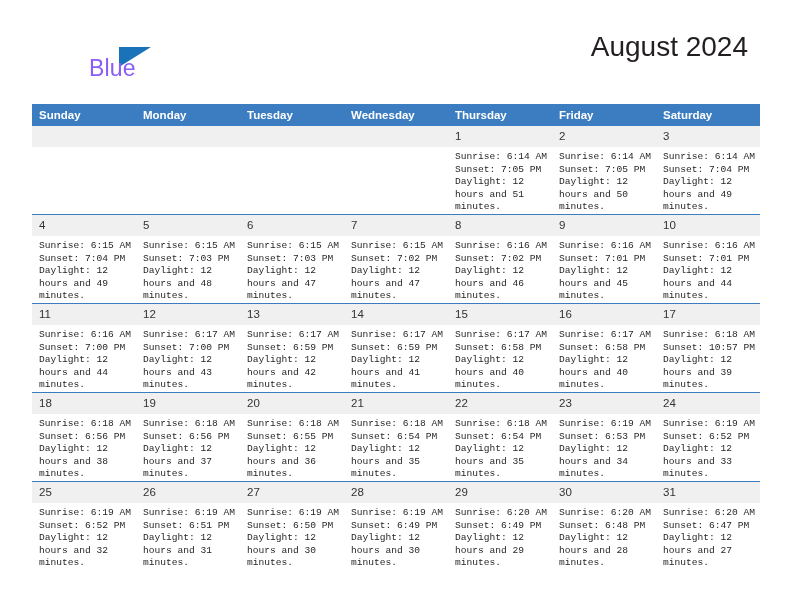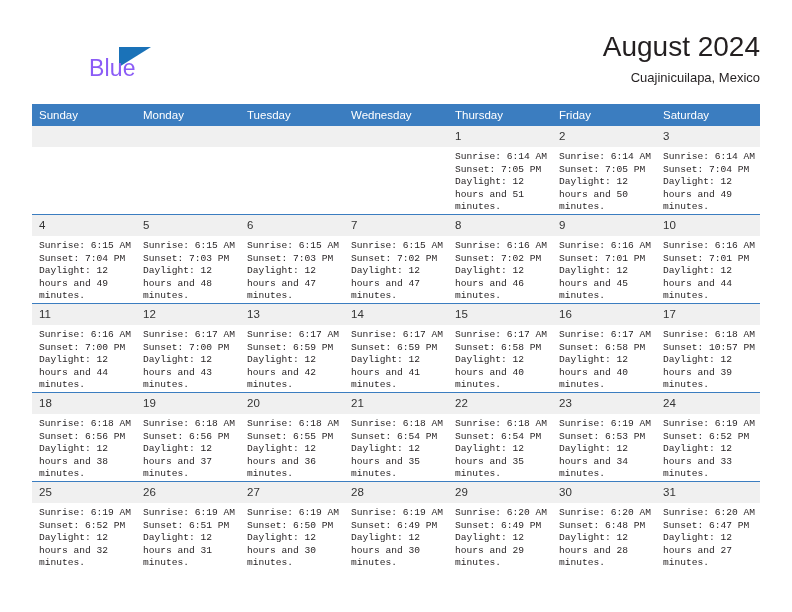--- a/index.html
+++ b/index.html
@@ -59,21 +59,21 @@
     left: 87px;
     top: 13px;
     width: 0;
     height: 0;
     border-left: 32px solid #1a72b8;
     border-bottom: 20px solid transparent;
   }
 
   .titleblock {
     position: absolute;
-    right: 0;
+    right: 12px;
     top: 0;
     text-align: right;
   }
   .cal-title {
     font-size: 28px;
     font-weight: normal;
     color: #231f20;
     line-height: 34px;
     white-space: nowrap;
   }
@@ -94,21 +94,21 @@
   }
   table.cal {
     border-collapse: collapse;
     table-layout: fixed;
     width: 728px;
   }
   table.cal th {
     background: #3b7dc0;
     color: #ffffff;
     font-size: 11.5px;
-    font-weight: normal;
+    font-weight: bold;
     text-align: left;
     padding: 5px 0 5px 7px;
     height: 12px;
     border: none;
     margin-top: 21px;
   }
   table.cal td {
     width: 104px;
     vertical-align: top;
     padding: 0;
@@ -153,21 +153,20 @@
 
   <div class="topbar">
 
     <div class="brand">
       <span class="brand-triangle"></span>
       <span class="brand-blue">Blue</span>
     </div>
 
     <div class="titleblock">
       <div class="cal-title">August 2024</div>
-      <div class="cal-subtitle">Cuajinicuilapa, Mexico</div>
     </div>
 
   </div>
 
   <div class="calendar">
     <table class="cal">
       <thead>
         <tr id="weekday-row">
             <th>Sunday</th>
             <th>Monday</th>

